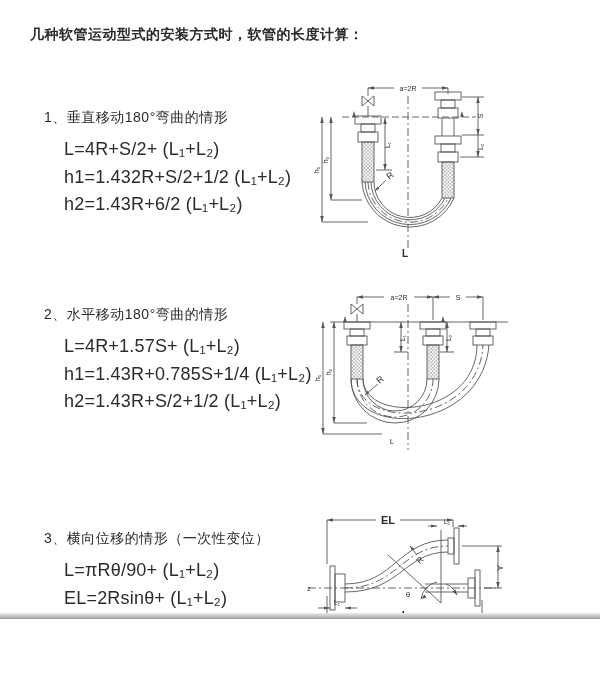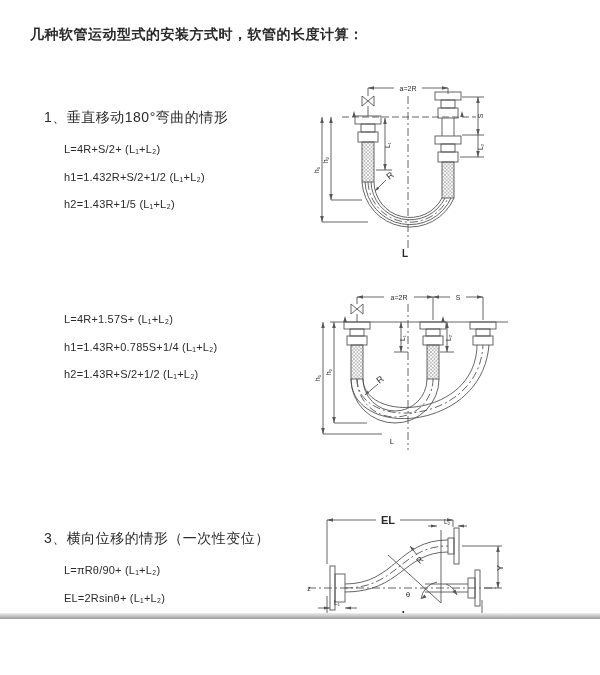--- a/index.html
+++ b/index.html
@@ -1,43 +1,44 @@
 <!DOCTYPE html>
 <html><head>
 <meta charset="utf-8">
 <style>
   html,body{margin:0;padding:0;background:#fff;}
   .page{position:relative;width:600px;height:619px;background:#ffffff;overflow:hidden;
         font-family:"Liberation Sans","DejaVu Sans",sans-serif;color:#2b2b2b;}
   .doc-title{position:absolute;left:30px;top:26px;font-size:14px;font-weight:600;letter-spacing:.5px;}
   .section{position:absolute;left:44px;}
   .sec-heading{font-size:14px;font-weight:400;letter-spacing:.5px;margin:0 0 9px 0;}
-  .formulas{margin-left:20px;font-size:11px;line-height:27.5px;letter-spacing:.2px;}
+  .formulas{margin-left:20px;font-size:18px;line-height:27.5px;letter-spacing:.2px;}
   .diag{position:absolute;}
   .diag text{fill:#2b2b2b;stroke:none;font-family:"Liberation Sans","DejaVu Sans",sans-serif;}
   .bottom-edge{position:absolute;left:0;right:0;bottom:0;height:6px;
                background:linear-gradient(to bottom,#efefef,#9c9c9c);}
 </style>
 </head>
 <body>
 
 <div class="page">
 
   <div class="doc-title">几种软管运动型式的安装方式时，软管的长度计算：</div>
 
   <div class="section" style="top:109px;">
     <div class="sec-heading">1、垂直移动180°弯曲的情形</div>
     <div class="formulas">
       <div>L=4R+S/2+ (L₁+L₂)</div>
       <div>h1=1.432R+S/2+1/2 (L₁+L₂)</div>
-      <div>h2=1.43R+1/5 (L₁+L₂)</div>
+      <div>h2=1.43R+6/2 (L₁+L₂)</div>
     </div>
   </div>
 
   <div class="section" style="top:306px;">
+    <div class="sec-heading">2、水平移动180°弯曲的情形</div>
     <div class="formulas">
       <div>L=4R+1.57S+ (L₁+L₂)</div>
       <div>h1=1.43R+0.785S+1/4 (L₁+L₂)</div>
       <div>h2=1.43R+S/2+1/2 (L₁+L₂)</div>
     </div>
   </div>
 
   <div class="section" style="top:519px;margin-top:11px;">
     <div class="sec-heading">3、横向位移的情形（一次性变位）</div>
     <div class="formulas">

